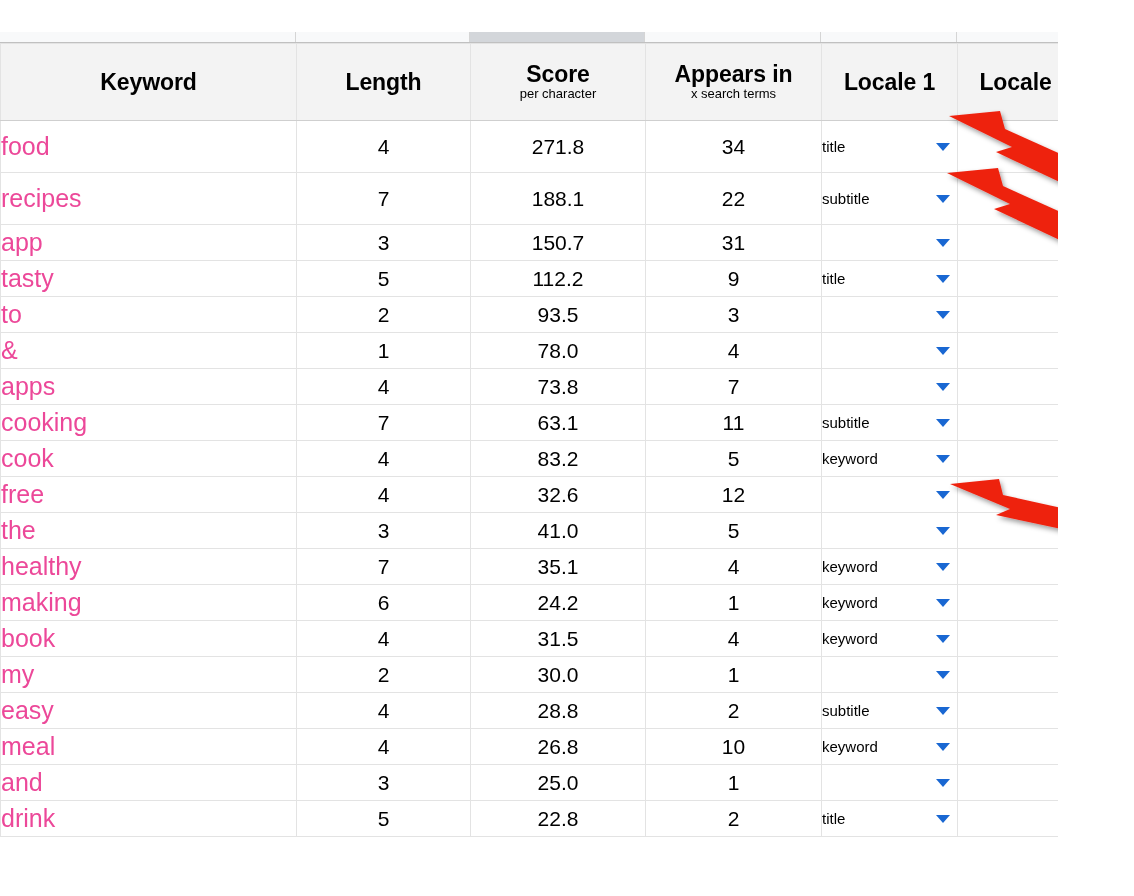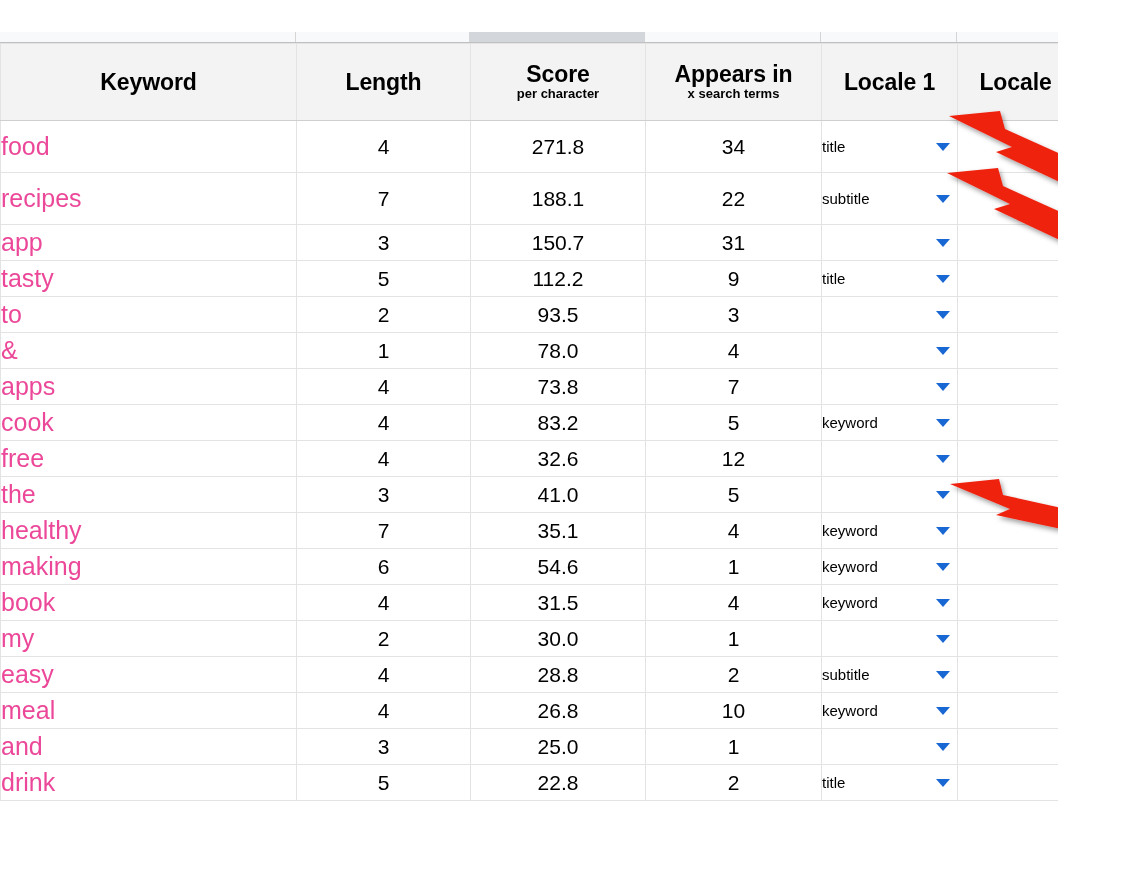--- a/index.html
+++ b/index.html
@@ -79,21 +79,21 @@
   .hdr-main {
     display: block;
     font-size: 23px;
     font-weight: bold;
     line-height: 1.05;
     letter-spacing: -0.1px;
   }
   .hdr-sub {
     display: block;
     font-size: 13px;
-    font-weight: bold;
+    font-weight: normal;
     line-height: 1.15;
     margin-top: 1px;
     color: #000000;
   }
   .hdr-stack { padding: 0 2px; }
 
   
   tr.data-row td { height: 36px; background: #ffffff; }
   tr.data-row.tall td { height: 52px; }
 
@@ -345,20 +345,39 @@
           </td>
           <td class="locale">
             <div class="locale-inner">
               <span class="locale-text"></span>
               <span class="caret"></span>
             </div>
           </td>
           <td class="tailcell"></td>
         </tr>
         <tr class="data-row">
+          <td class="keyword">cooking</td>
+          <td class="num">7</td>
+          <td class="num">63.1</td>
+          <td class="num">11</td>
+          <td class="locale">
+            <div class="locale-inner">
+              <span class="locale-text">subtitle</span>
+              <span class="caret"></span>
+            </div>
+          </td>
+          <td class="locale">
+            <div class="locale-inner">
+              <span class="locale-text"></span>
+              <span class="caret"></span>
+            </div>
+          </td>
+          <td class="tailcell"></td>
+        </tr>
+        <tr class="data-row">
           <td class="keyword">cook</td>
           <td class="num">4</td>
           <td class="num">83.2</td>
           <td class="num">5</td>
           <td class="locale">
             <div class="locale-inner">
               <span class="locale-text">keyword</span>
               <span class="caret"></span>
             </div>
           </td>
@@ -423,21 +442,21 @@
             <div class="locale-inner">
               <span class="locale-text"></span>
               <span class="caret"></span>
             </div>
           </td>
           <td class="tailcell"></td>
         </tr>
         <tr class="data-row">
           <td class="keyword">making</td>
           <td class="num">6</td>
-          <td class="num">54.6</td>
+          <td class="num">24.2</td>
           <td class="num">1</td>
           <td class="locale">
             <div class="locale-inner">
               <span class="locale-text">keyword</span>
               <span class="caret"></span>
             </div>
           </td>
           <td class="locale">
             <div class="locale-inner">
               <span class="locale-text"></span>

